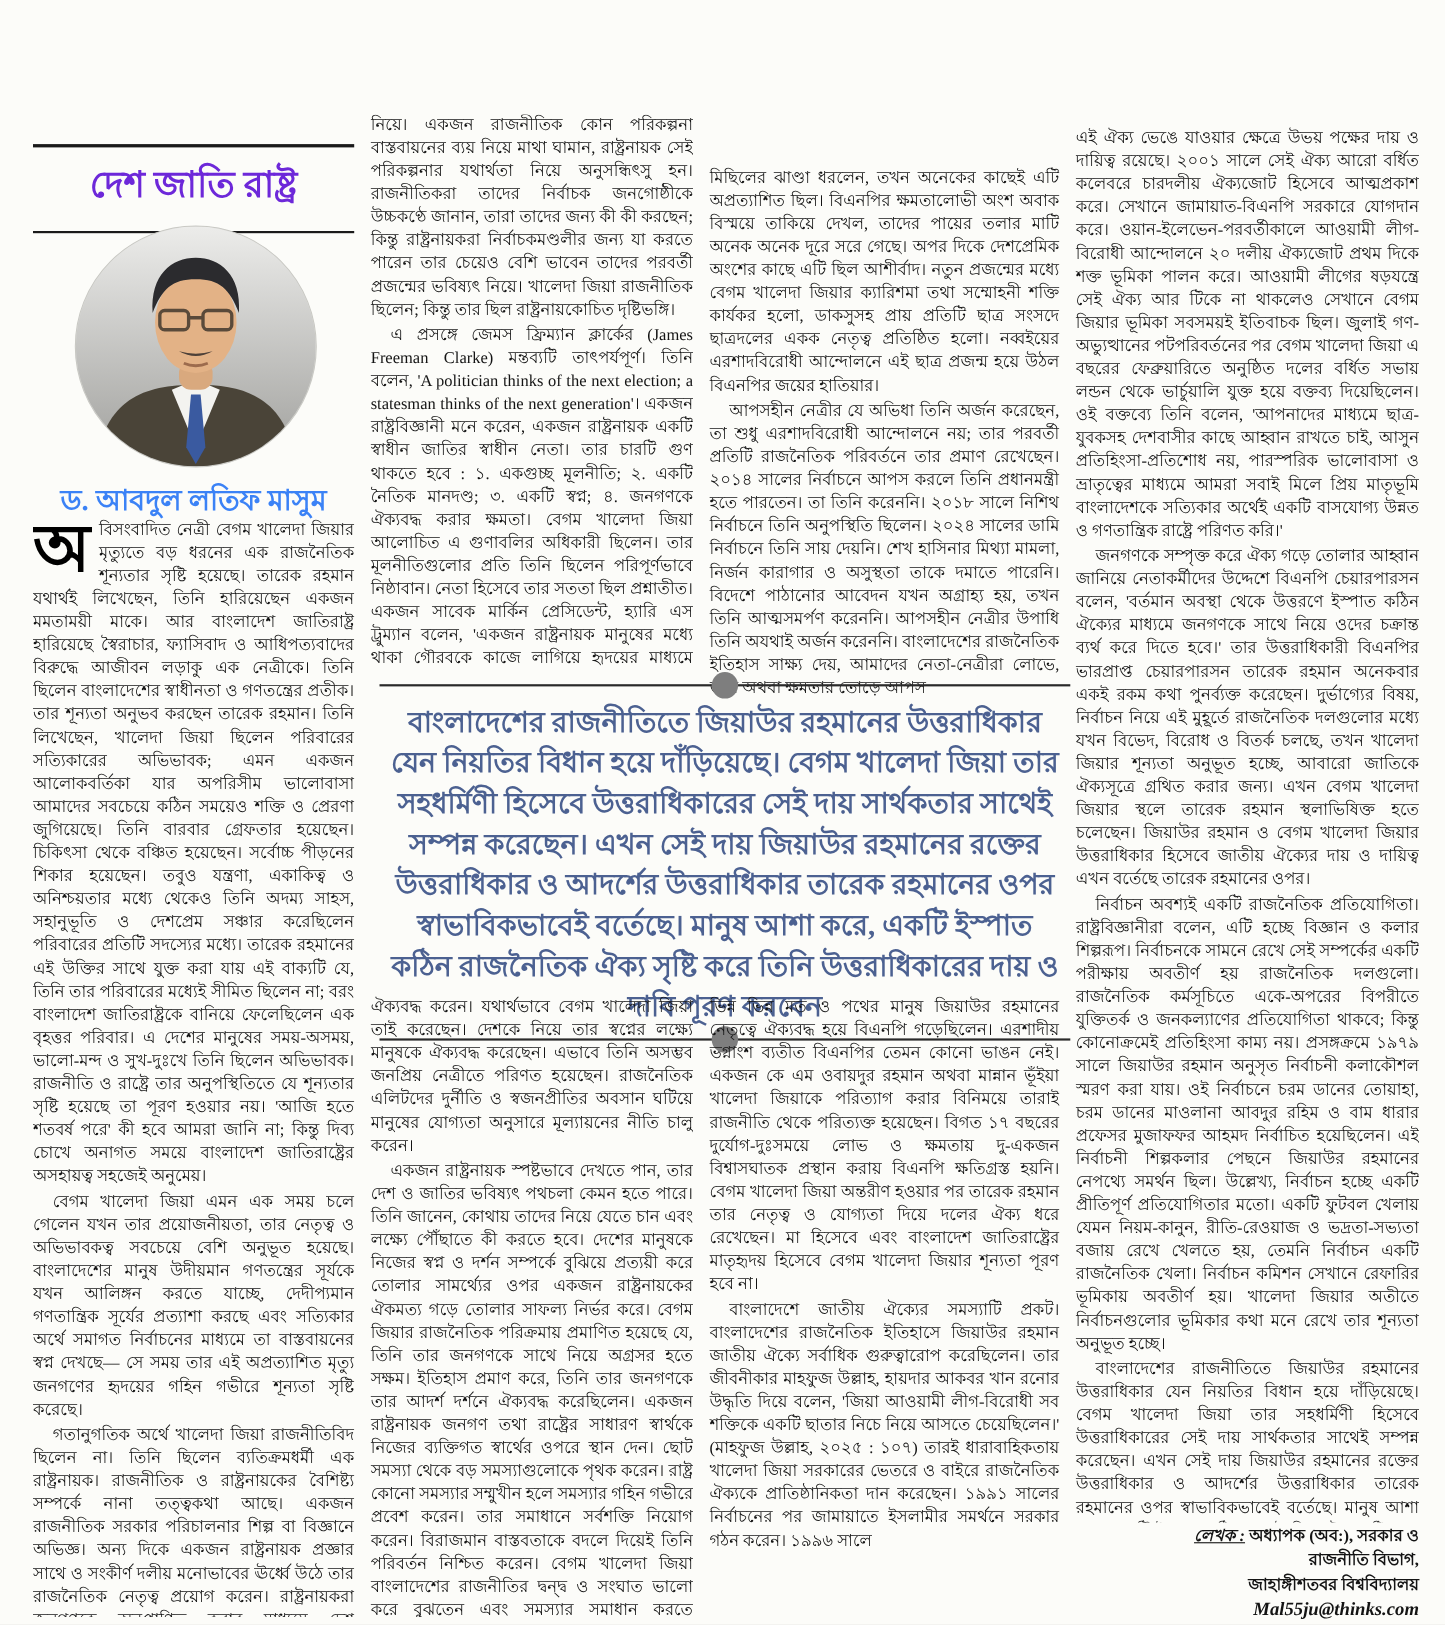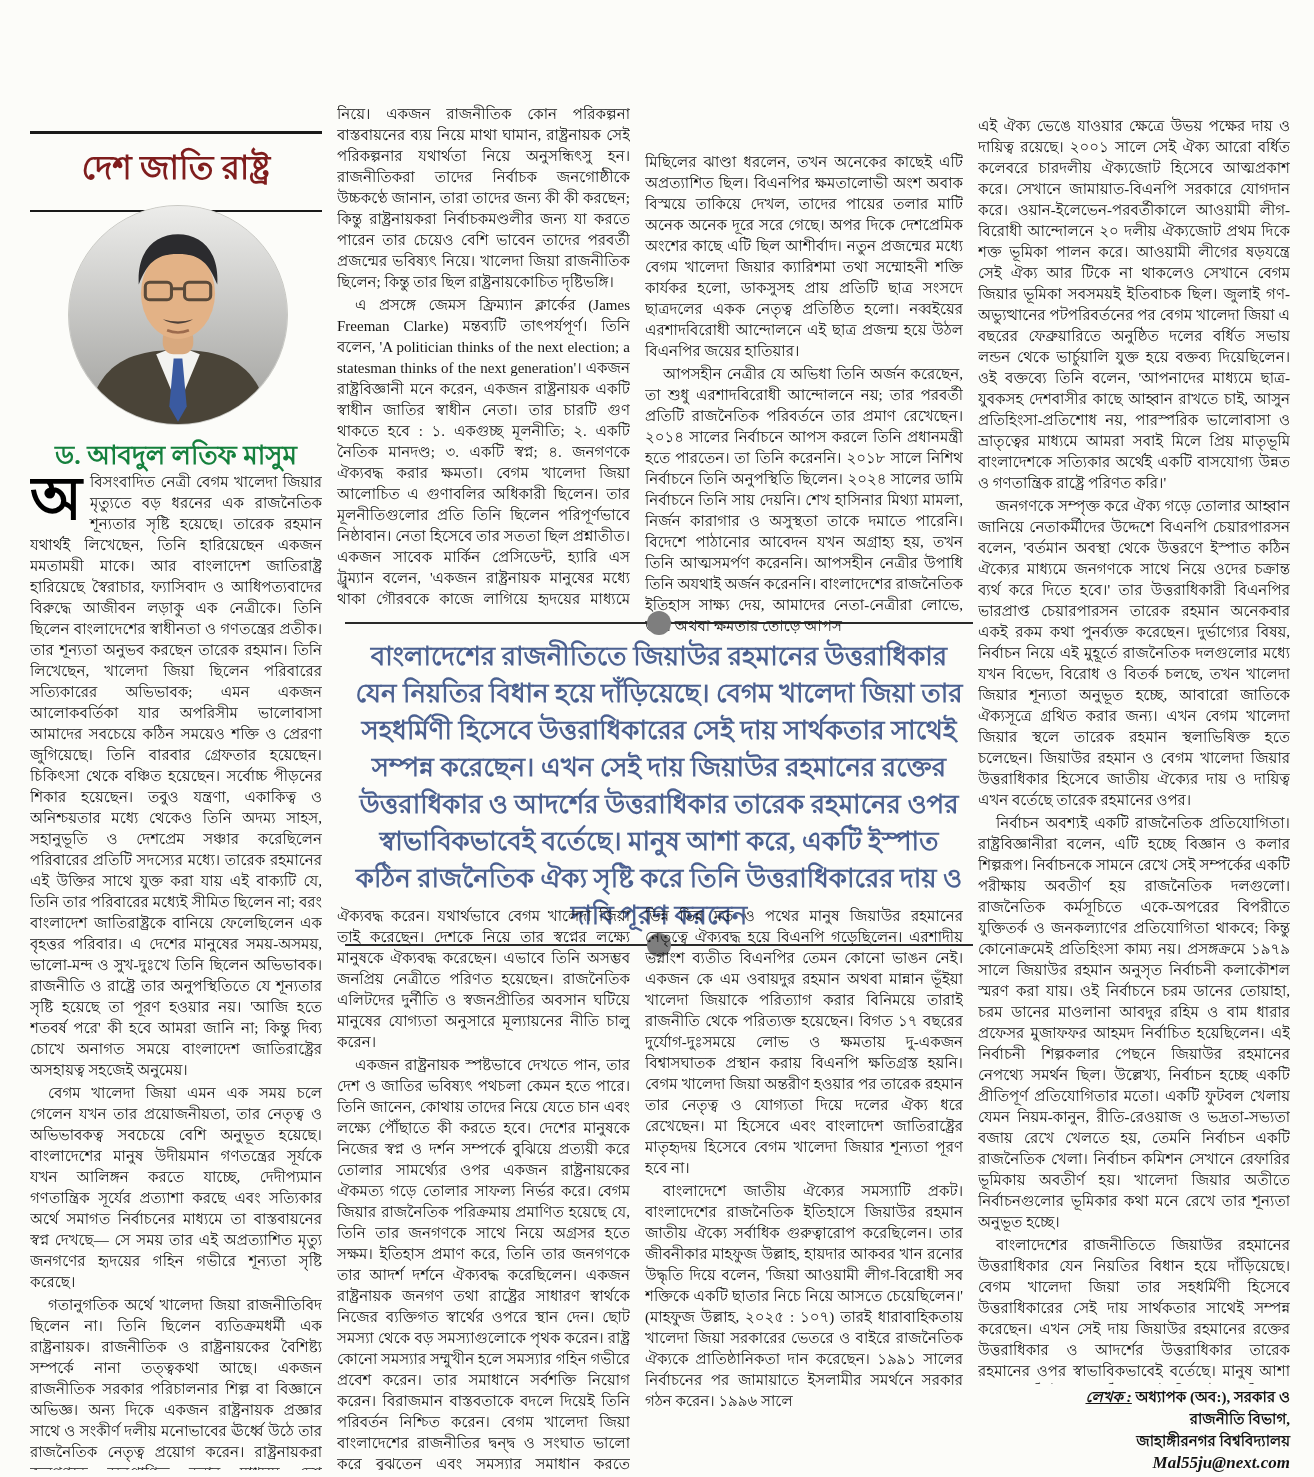--- a/index.html
+++ b/index.html
@@ -14,30 +14,30 @@
     overflow:hidden;
   }
   .headline{
     position:absolute; left:20px; top:12px; width:1274px; height:100px;
     font-size:56px; font-weight:bold; text-align:center; line-height:96px;
     letter-spacing:1px; color:#000;
   }
   .kicker{
     position:absolute; left:30px; top:131px; width:292px;
     border-top:3px solid var(--rule); border-bottom:2px solid var(--rule);
-    text-align:center; font-size:33px; font-weight:bold; padding:8px 0 12px 0; color:#7f1d1d;font-family:Liberation Serif, serif;
+    text-align:center; font-size:33px; font-weight:bold; padding:8px 0 12px 0; color:#6d28d9;font-family:Liberation Serif, serif;
   }
   .photo-wrap{
     position:absolute; left:68px; top:205px; width:218px; height:218px;
     border-radius:50%; overflow:hidden; border:1px solid #c9c9c4; background:#dcdcda;
   }
   .photo-wrap svg{display:block;width:100%;height:100%;}
   .author-name{
     position:absolute; left:30px; top:435px; width:292px;
-    text-align:center; font-size:26px; font-weight:bold; color:#15803d;
+    text-align:center; font-size:26px; font-weight:bold; color:#3b82f6;
   }
   .body-block{
     position:absolute; overflow:hidden;
     font-size:15px; line-height:21px; text-align:justify;
   }
   .body-block p{margin:0 0 2px 0; text-indent:1.2em;}
   .body-block p.lead{text-indent:0;}
   [data-noindent-first] p:first-child{text-indent:0;}
   .col1{left:30px;  top:472px; width:292px; height:998px;}
   .col2-top{left:337px; top:104px; width:293px; height:506px;}
@@ -155,17 +155,17 @@
   <div class="body-block col4" data-noindent-first="">
       <p>এই ঐক্য ভেঙে যাওয়ার ক্ষেত্রে উভয় পক্ষের দায় ও দায়িত্ব রয়েছে। ২০০১ সালে সেই ঐক্য আরো বর্ধিত কলেবরে চারদলীয় ঐক্যজোট হিসেবে আত্মপ্রকাশ করে। সেখানে জামায়াত-বিএনপি সরকারে যোগদান করে। ওয়ান-ইলেভেন-পরবর্তীকালে আওয়ামী লীগ-বিরোধী আন্দোলনে ২০ দলীয় ঐক্যজোট প্রথম দিকে শক্ত ভূমিকা পালন করে। আওয়ামী লীগের ষড়যন্ত্রে সেই ঐক্য আর টিকে না থাকলেও সেখানে বেগম জিয়ার ভূমিকা সবসময়ই ইতিবাচক ছিল। জুলাই গণ-অভ্যুত্থানের পটপরিবর্তনের পর বেগম খালেদা জিয়া এ বছরের ফেব্রুয়ারিতে অনুষ্ঠিত দলের বর্ধিত সভায় লন্ডন থেকে ভার্চুয়ালি যুক্ত হয়ে বক্তব্য দিয়েছিলেন। ওই বক্তব্যে তিনি বলেন, 'আপনাদের মাধ্যমে ছাত্র-যুবকসহ দেশবাসীর কাছে আহ্বান রাখতে চাই, আসুন প্রতিহিংসা-প্রতিশোধ নয়, পারস্পরিক ভালোবাসা ও ভ্রাতৃত্বের মাধ্যমে আমরা সবাই মিলে প্রিয় মাতৃভূমি বাংলাদেশকে সত্যিকার অর্থেই একটি বাসযোগ্য উন্নত ও গণতান্ত্রিক রাষ্ট্রে পরিণত করি।'</p>
       <p>জনগণকে সম্পৃক্ত করে ঐক্য গড়ে তোলার আহ্বান জানিয়ে নেতাকর্মীদের উদ্দেশে বিএনপি চেয়ারপারসন বলেন, 'বর্তমান অবস্থা থেকে উত্তরণে ইস্পাত কঠিন ঐক্যের মাধ্যমে জনগণকে সাথে নিয়ে ওদের চক্রান্ত ব্যর্থ করে দিতে হবে।' তার উত্তরাধিকারী বিএনপির ভারপ্রাপ্ত চেয়ারপারসন তারেক রহমান অনেকবার একই রকম কথা পুনর্ব্যক্ত করেছেন। দুর্ভাগ্যের বিষয়, নির্বাচন নিয়ে এই মুহূর্তে রাজনৈতিক দলগুলোর মধ্যে যখন বিভেদ, বিরোধ ও বিতর্ক চলছে, তখন খালেদা জিয়ার শূন্যতা অনুভূত হচ্ছে, আবারো জাতিকে ঐক্যসূত্রে গ্রথিত করার জন্য। এখন বেগম খালেদা জিয়ার স্থলে তারেক রহমান স্থলাভিষিক্ত হতে চলেছেন। জিয়াউর রহমান ও বেগম খালেদা জিয়ার উত্তরাধিকার হিসেবে জাতীয় ঐক্যের দায় ও দায়িত্ব এখন বর্তেছে তারেক রহমানের ওপর।</p>
       <p>নির্বাচন অবশ্যই একটি রাজনৈতিক প্রতিযোগিতা। রাষ্ট্রবিজ্ঞানীরা বলেন, এটি হচ্ছে বিজ্ঞান ও কলার শিল্পরূপ। নির্বাচনকে সামনে রেখে সেই সম্পর্কের একটি পরীক্ষায় অবতীর্ণ হয় রাজনৈতিক দলগুলো। রাজনৈতিক কর্মসূচিতে একে-অপরের বিপরীতে যুক্তিতর্ক ও জনকল্যাণের প্রতিযোগিতা থাকবে; কিন্তু কোনোক্রমেই প্রতিহিংসা কাম্য নয়। প্রসঙ্গক্রমে ১৯৭৯ সালে জিয়াউর রহমান অনুসৃত নির্বাচনী কলাকৌশল স্মরণ করা যায়। ওই নির্বাচনে চরম ডানের তোয়াহা, চরম ডানের মাওলানা আবদুর রহিম ও বাম ধারার প্রফেসর মুজাফফর আহমদ নির্বাচিত হয়েছিলেন। এই নির্বাচনী শিল্পকলার পেছনে জিয়াউর রহমানের নেপথ্যে সমর্থন ছিল। উল্লেখ্য, নির্বাচন হচ্ছে একটি প্রীতিপূর্ণ প্রতিযোগিতার মতো। একটি ফুটবল খেলায় যেমন নিয়ম-কানুন, রীতি-রেওয়াজ ও ভদ্রতা-সভ্যতা বজায় রেখে খেলতে হয়, তেমনি নির্বাচন একটি রাজনৈতিক খেলা। নির্বাচন কমিশন সেখানে রেফারির ভূমিকায় অবতীর্ণ হয়। খালেদা জিয়ার অতীতে নির্বাচনগুলোর ভূমিকার কথা মনে রেখে তার শূন্যতা অনুভূত হচ্ছে।</p>
       <p>বাংলাদেশের রাজনীতিতে জিয়াউর রহমানের উত্তরাধিকার যেন নিয়তির বিধান হয়ে দাঁড়িয়েছে। বেগম খালেদা জিয়া তার সহধর্মিণী হিসেবে উত্তরাধিকারের সেই দায় সার্থকতার সাথেই সম্পন্ন করেছেন। এখন সেই দায় জিয়াউর রহমানের রক্তের উত্তরাধিকার ও আদর্শের উত্তরাধিকার তারেক রহমানের ওপর স্বাভাবিকভাবেই বর্তেছে। মানুষ আশা করে, একটি ইস্পাত কঠিন রাজনৈতিক ঐক্য সৃষ্টি করে তিনি উত্তরাধিকারের দায় ও দাবি পূরণ করবেন। ■</p>
     </div>
 
   <div class="credit">
     <div><span class="label">লেখক :</span> <span>অধ্যাপক (অব:), সরকার ও</span></div>
     <div>রাজনীতি বিভাগ,</div>
-    <div>জাহাঙ্গীরনগর বিশ্ববিদ্যালয়</div>
-    <div class="email">Mal55ju@next.com</div>
+    <div>জাহাঙ্গীশতবর বিশ্ববিদ্যালয়</div>
+    <div class="email">Mal55ju@thinks.com</div>
   </div>
 
 </div>
 
 </body></html>

